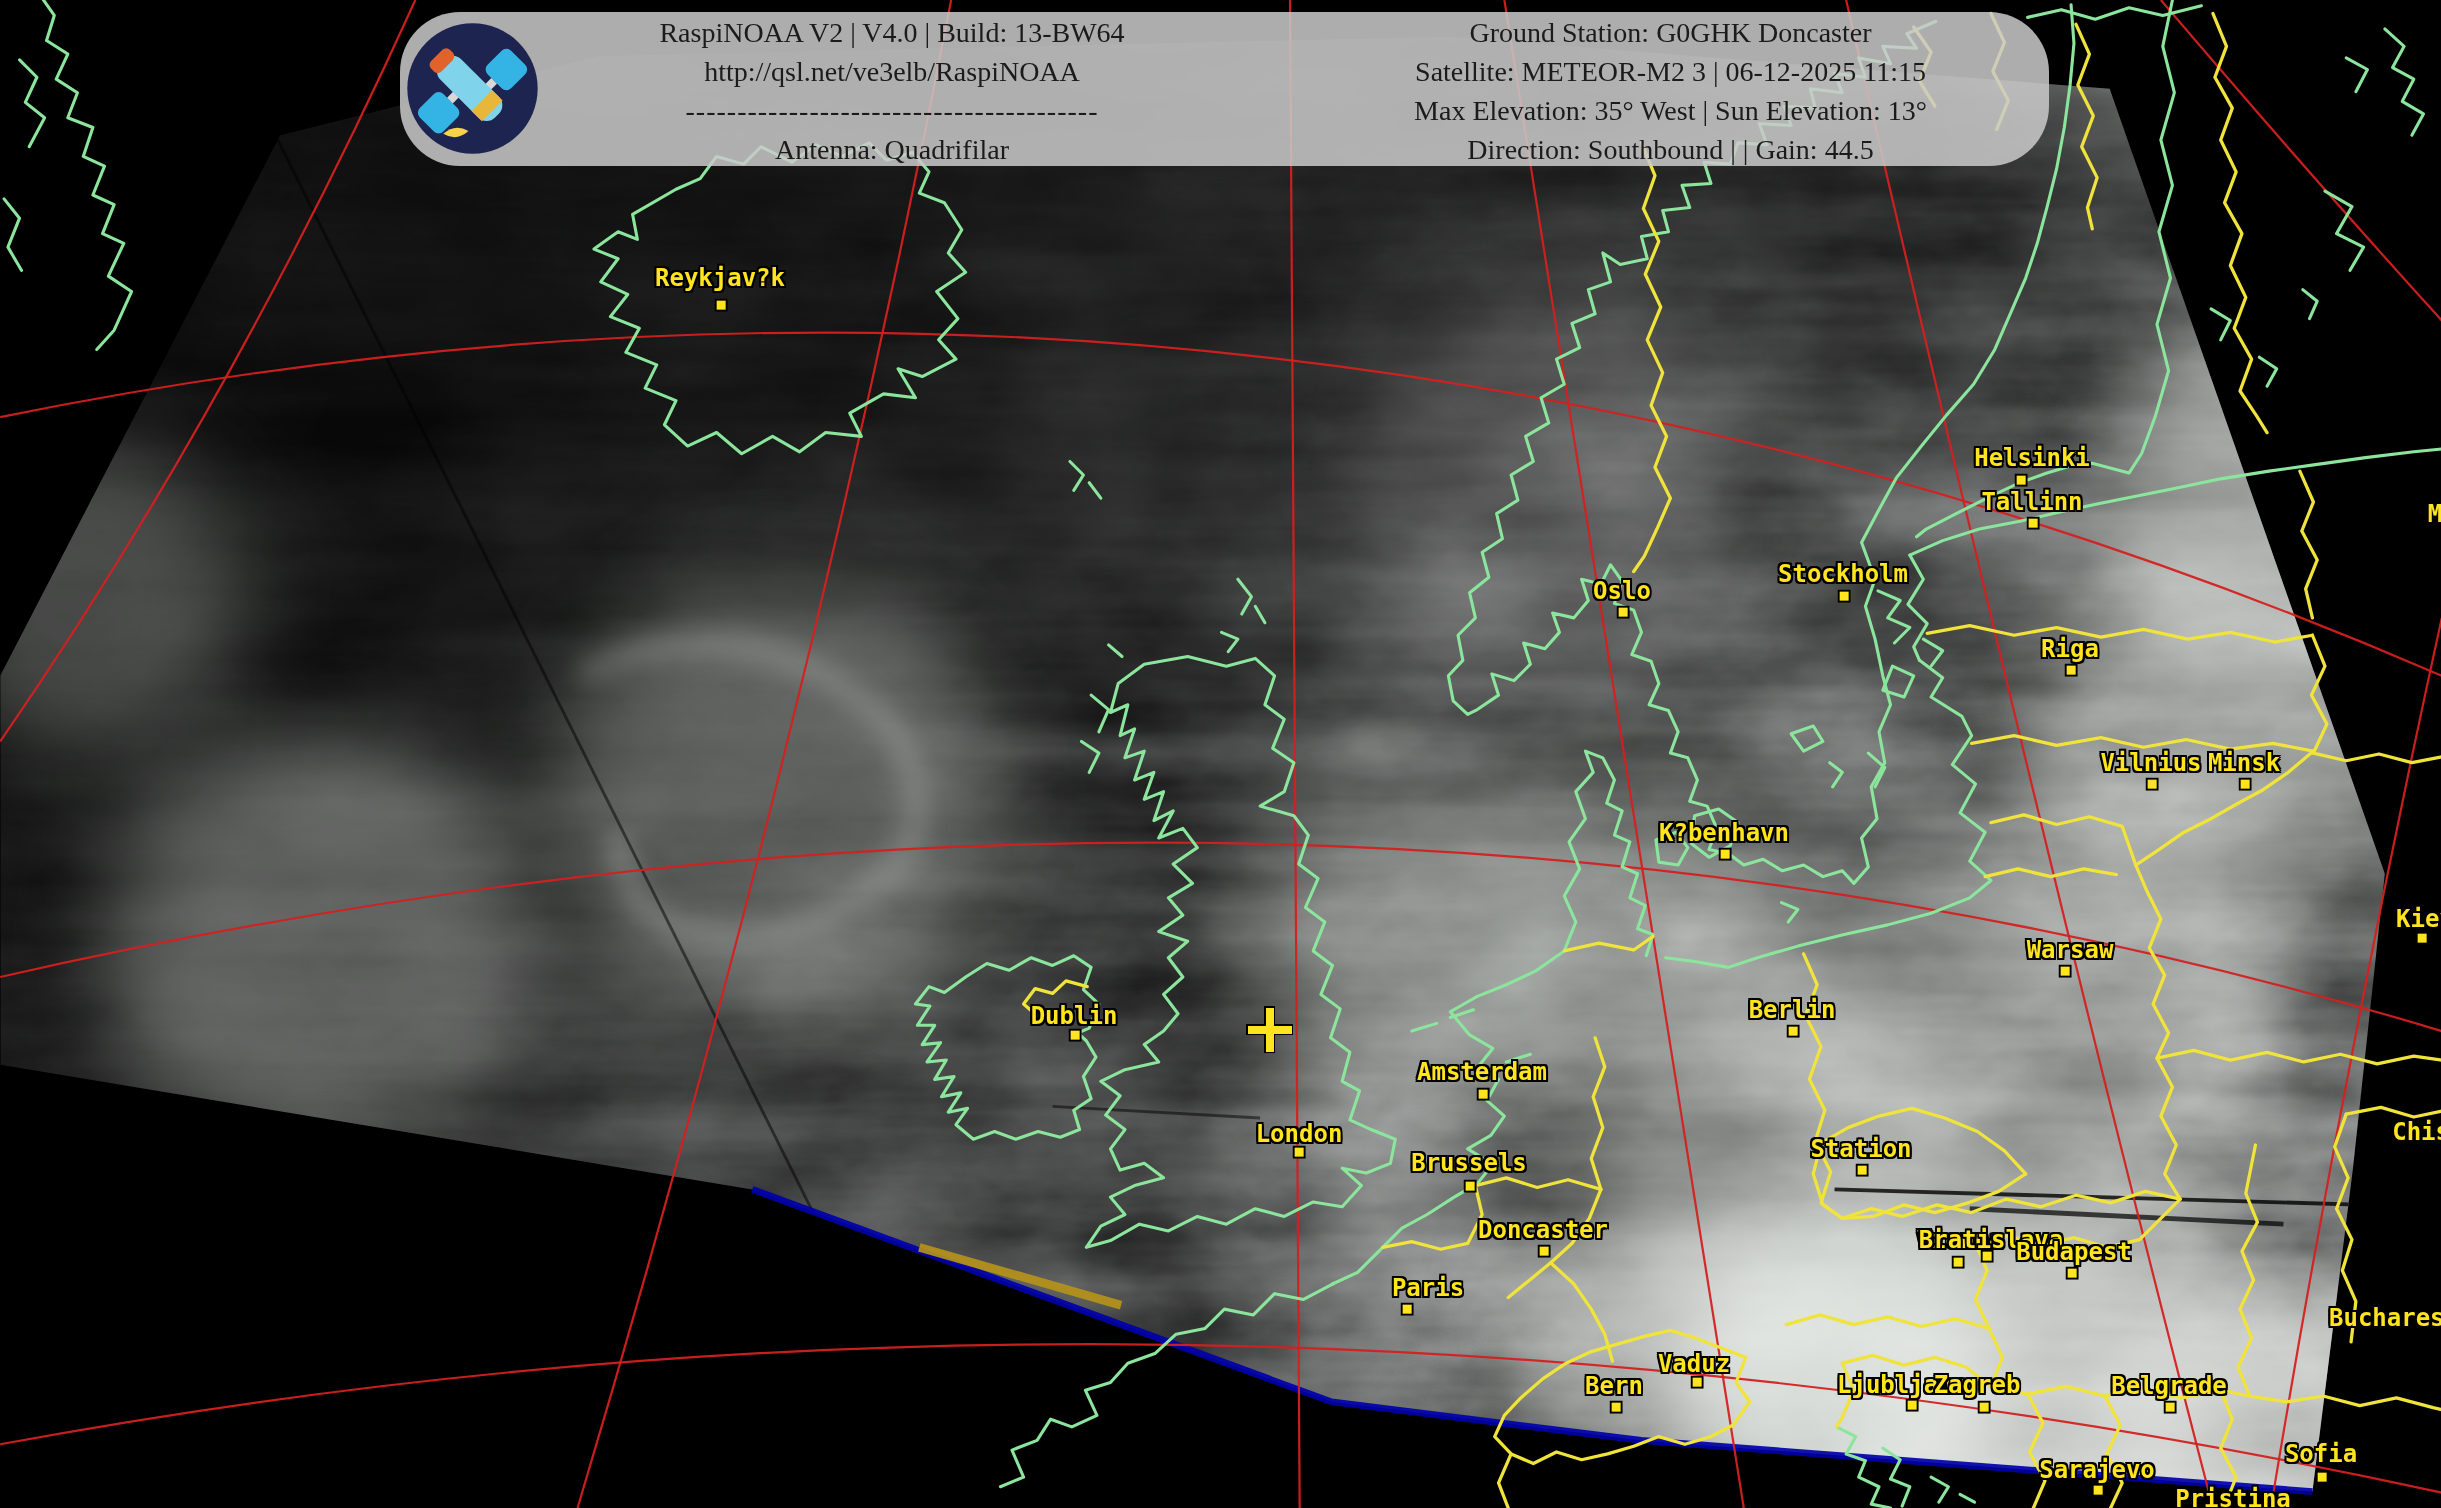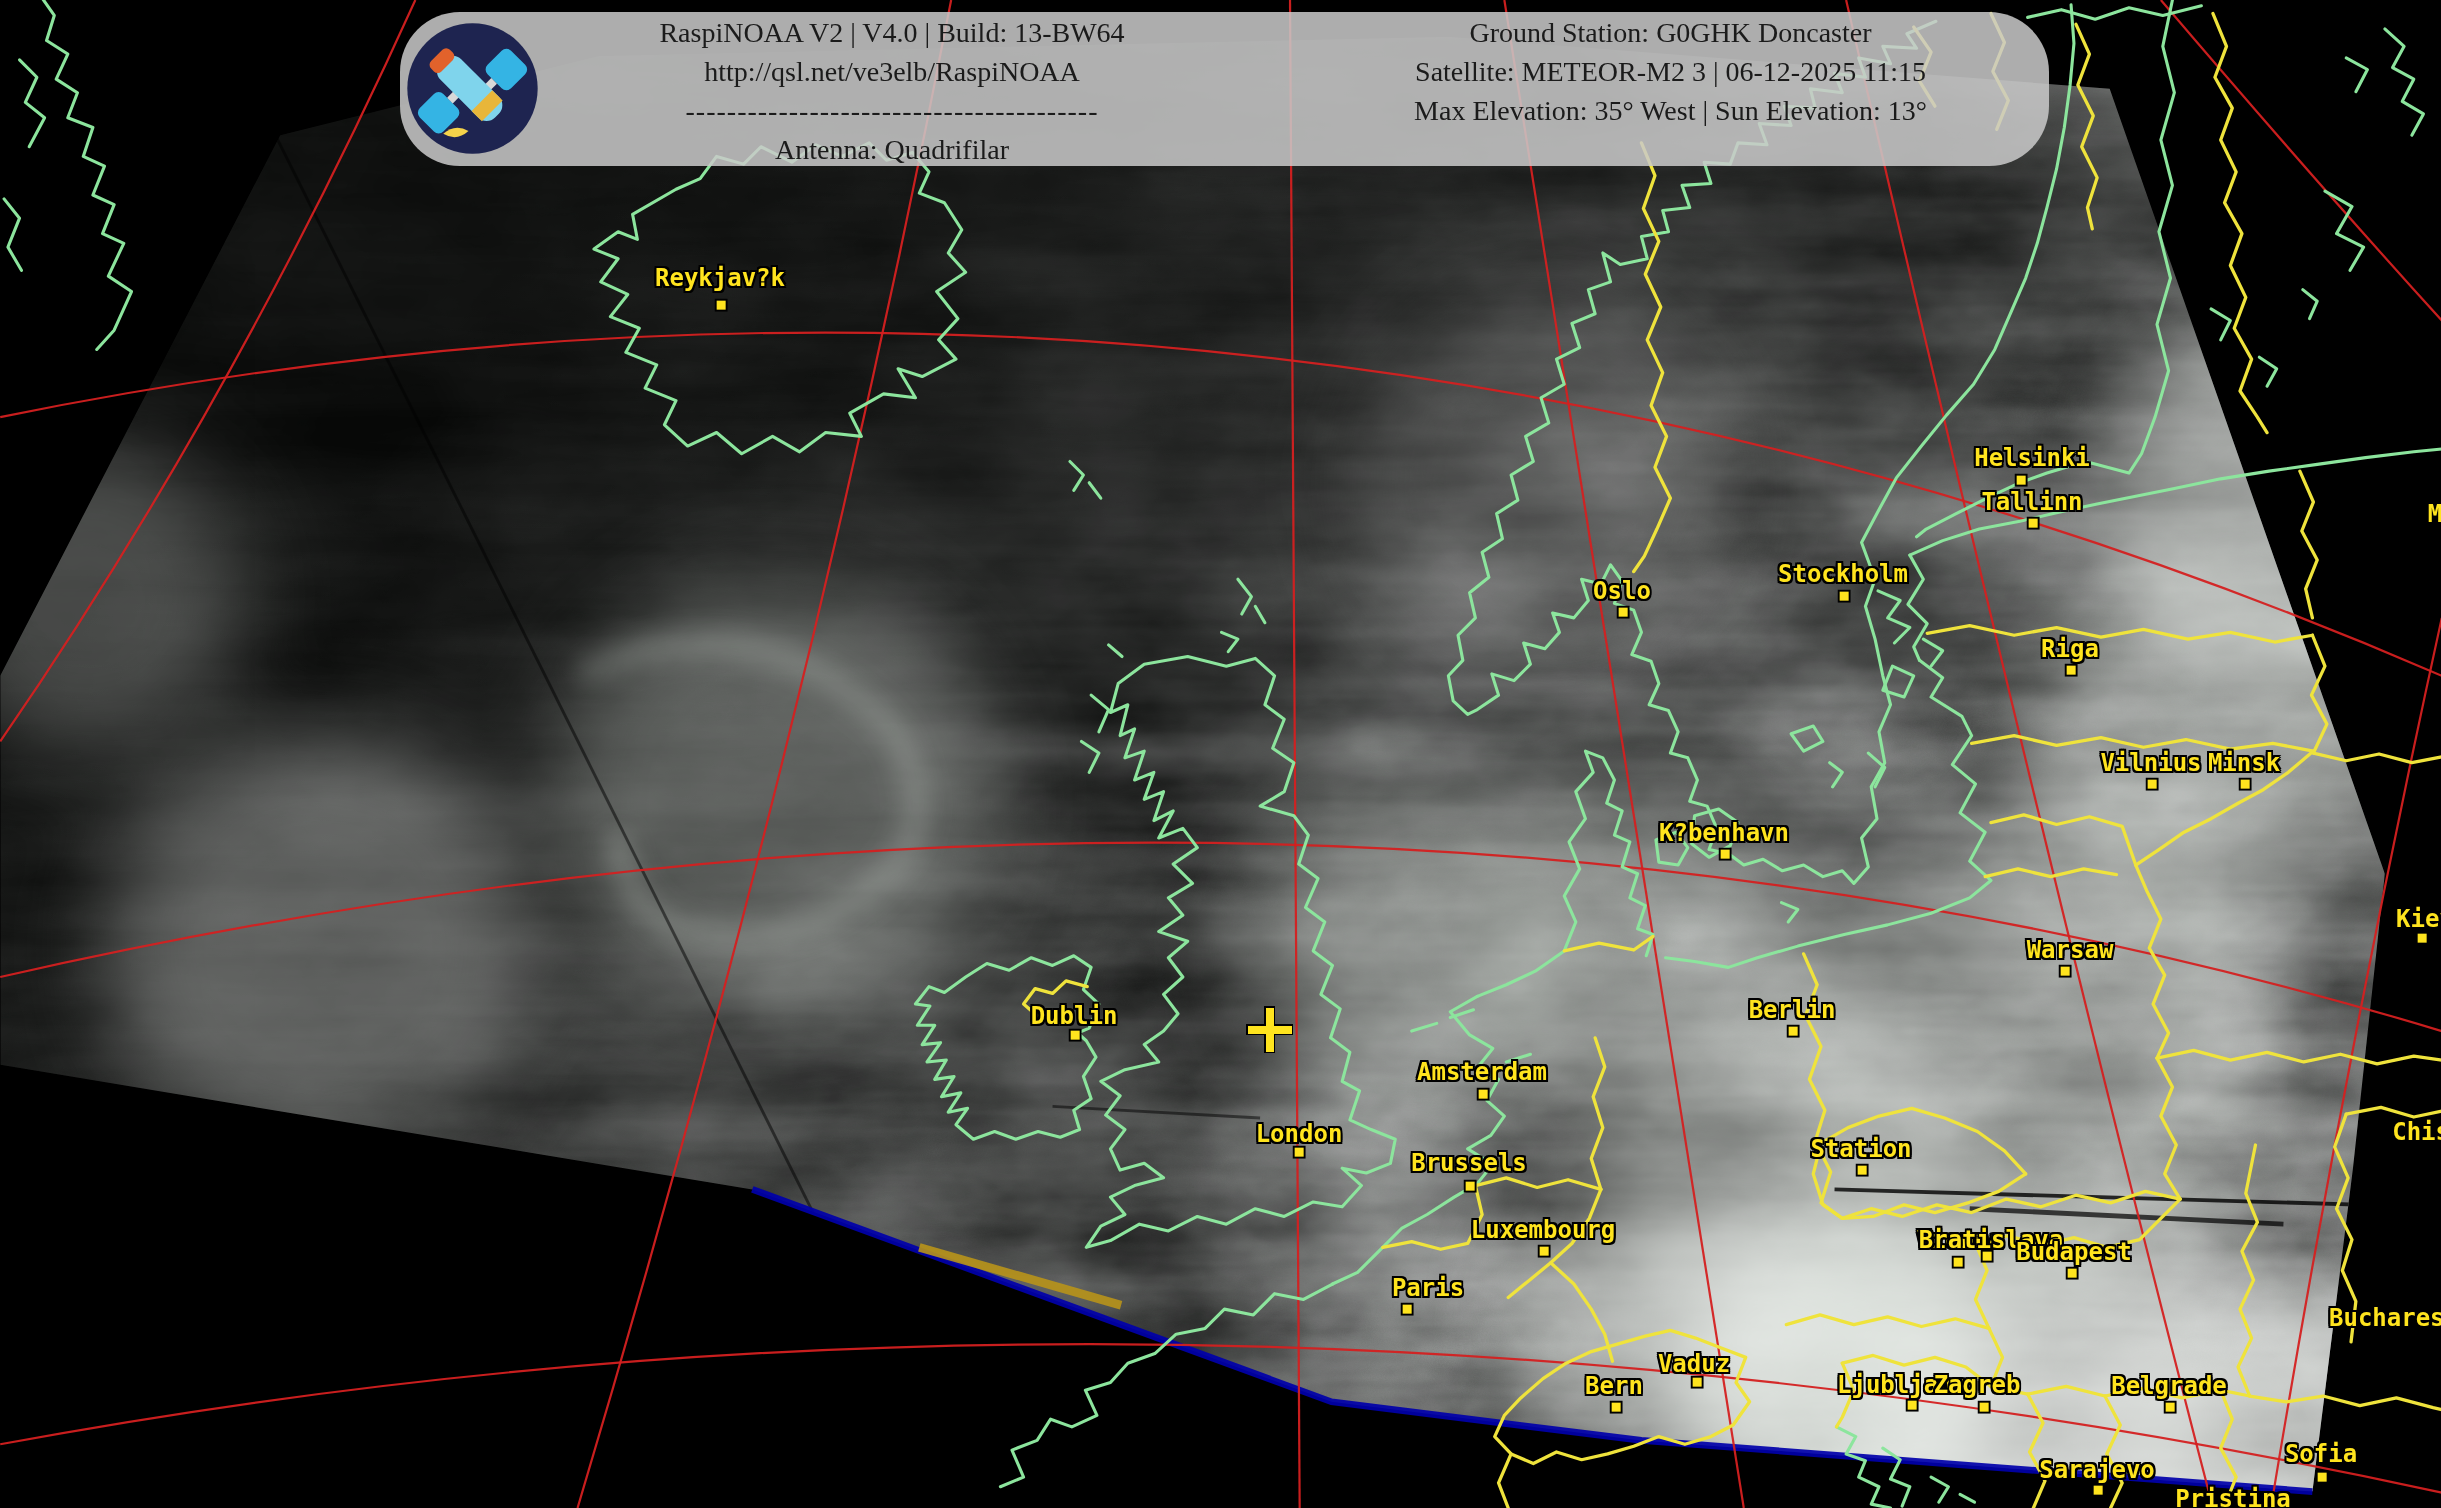--- a/index.html
+++ b/index.html
@@ -253,21 +253,21 @@
     <div class="city" style="left: 1074px; top: 1016px;">Dublin</div>
     <div class="dot" style="left: 1483px; top: 1094px;"></div>
     <div class="city" style="left: 1482px; top: 1072px;">Amsterdam</div>
     <div class="dot" style="left: 1299px; top: 1152px;"></div>
     <div class="city" style="left: 1299px; top: 1134px;">London</div>
     <div class="dot" style="left: 1470px; top: 1186px;"></div>
     <div class="city" style="left: 1469px; top: 1163px;">Brussels</div>
     <div class="dot" style="left: 1862px; top: 1170px;"></div>
     <div class="city" style="left: 1861px; top: 1149px;">Station</div>
     <div class="dot" style="left: 1544px; top: 1251px;"></div>
-    <div class="city" style="left: 1543px; top: 1230px;">Luxembourg</div>
+    <div class="city" style="left: 1543px; top: 1230px;">Doncaster</div>
     <div class="dot" style="left: 1958px; top: 1262px;"></div>
     <div class="city" style="left: 1960px; top: 1240px;">Vienna</div>
     <div class="dot" style="left: 1987px; top: 1256px;"></div>
     <div class="city" style="left: 1991px; top: 1240px;">Bratislava</div>
     <div class="dot" style="left: 2072px; top: 1273px;"></div>
     <div class="city" style="left: 2074px; top: 1252px;">Budapest</div>
     <div class="dot" style="left: 1407px; top: 1309px;"></div>
     <div class="city" style="left: 1406px; top: 1288px; padding-left: 44px;">Paris</div>
     <div class="dot" style="left: 1616px; top: 1407px;"></div>
     <div class="city" style="left: 1614px; top: 1386px;">Bern</div>
@@ -311,15 +311,16 @@
   <div class="bcol bcol-left">
     <div class="bline">RaspiNOAA V2 | V4.0 | Build: 13-BW64</div>
     <div class="bline">http://qsl.net/ve3elb/RaspiNOAA</div>
     <div class="bline bline-dashes">----------------------------------------</div>
     <div class="bline">Antenna: Quadrifilar</div>
   </div>
   <div class="bcol bcol-right">
     <div class="bline">Ground Station: G0GHK Doncaster</div>
     <div class="bline">Satellite: METEOR-M2 3 | 06-12-2025 11:15</div>
     <div class="bline">Max Elevation: 35° West | Sun Elevation: 13°</div>
+    <div class="bline">Direction: Southbound | | Gain: 44.5</div>
   </div>
 </div>
 
 
 </body></html>

